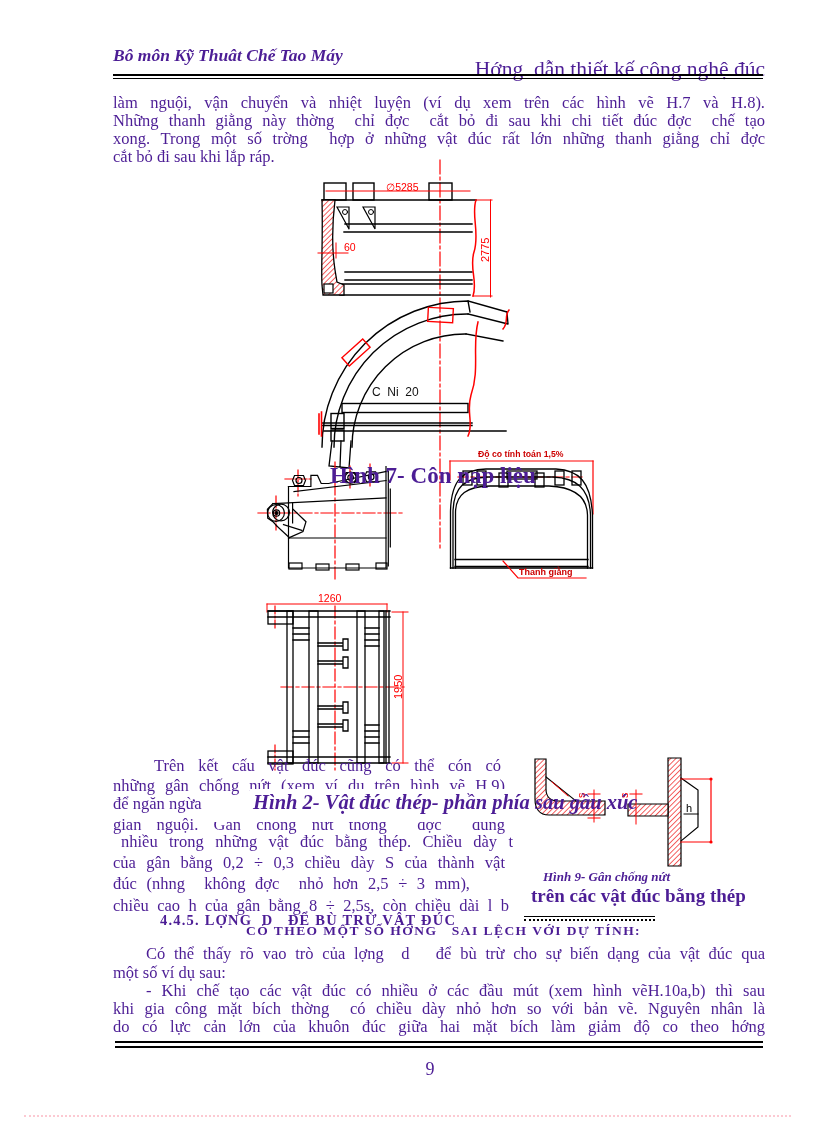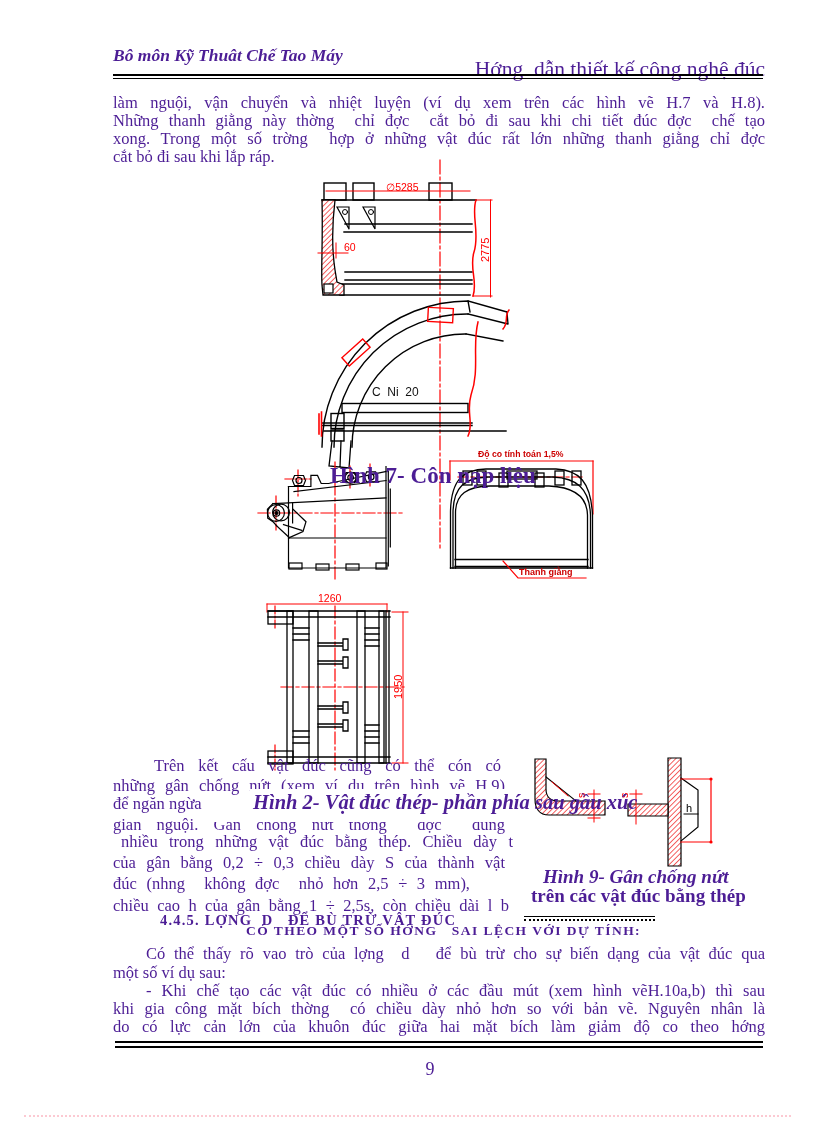--- a/index.html
+++ b/index.html
@@ -262,30 +262,30 @@
 <div class="ln" style="left:113px;top:795px;">để ngăn ngừa</div>
 
 <div class="ln j2" style="left:113px;top:816px;">gian nguội. Gân chống nứt thờng&nbsp; đợc&nbsp; dùng</div>
 
 <div class="ln j2" style="left:121px;top:833px;">nhiều trong những vật đúc bằng thép. Chiều dày t</div>
 
 <div class="ln j2" style="left:113px;top:854px;">của gân bằng 0,2 ÷ 0,3 chiều dày S của thành vật</div>
 
 <div class="ln" style="left:113px;top:875px;width:357px;text-align:justify;text-align-last:justify;white-space:normal;">đúc (nhng&nbsp; không đợc&nbsp; nhỏ hơn 2,5 ÷ 3 mm),</div>
 
-<div class="ln" style="left:113px;top:897px;width:396px;text-align:justify;text-align-last:justify;white-space:normal;">chiều cao h của gân bằng 1 ÷ 2,5s, còn chiều dài l b</div>
+<div class="ln" style="left:113px;top:897px;width:396px;text-align:justify;text-align-last:justify;white-space:normal;">chiều cao h của gân bằng 8 ÷ 2,5s, còn chiều dài l b</div>
 
 <div style="position:absolute;left:250px;top:789px;width:280px;height:29px;background:#fff;"></div>
 <div style="position:absolute;left:203px;top:816px;width:330px;height:6px;background:#fff;"></div>
 
 <div class="ln" style="left:253px;top:793px;font-weight:bold;font-style:italic;font-size:20.5px;">Hình 2- Vật đúc thép- phần phía sau gầu xúc</div>
 
 <div class="ln" style="left:330px;top:467px;font-weight:bold;font-size:23px;">Hình 7- Côn nạp liệu</div>
 
-<div class="ln" style="left:543px;top:868px;font-weight:bold;font-style:italic;font-size:19px;">Hình 9- Gân chống nứt</div>
+<div class="ln" style="left:543px;top:868px;font-weight:bold;font-style:italic;font-size:13px;">Hình 9- Gân chống nứt</div>
 
 <div class="ln" style="left:531px;top:887px;font-weight:bold;font-size:19px;">trên các vật đúc bằng thép</div>
 
 <div class="ln" style="left:160px;top:911px;font-weight:bold;font-size:14.5px;letter-spacing:1.2px;">4.4.5. LỢNG&nbsp; D&nbsp;&nbsp; ĐỂ BÙ TRỪ VẬT ĐÚC</div>
 
 <div style="position:absolute;left:524px;top:916px;width:131px;border-top:1.6px solid #000;"></div>
 <div style="position:absolute;left:524px;top:919px;width:131px;border-top:2px dotted #000;"></div>
 
 <div class="ln" style="left:246px;top:922px;font-weight:bold;font-size:13.5px;letter-spacing:1.45px;">CÓ THEO MỘT SỐ HỚNG&nbsp;&nbsp; SAI LỆCH VỚI DỰ TÍNH:</div>
 

